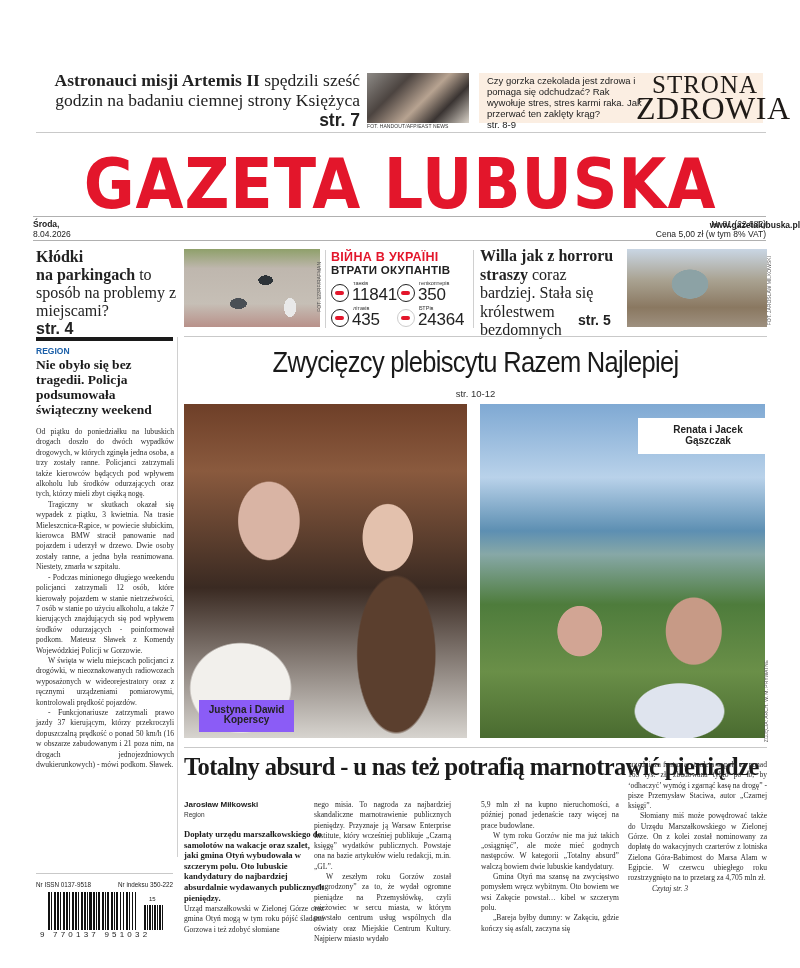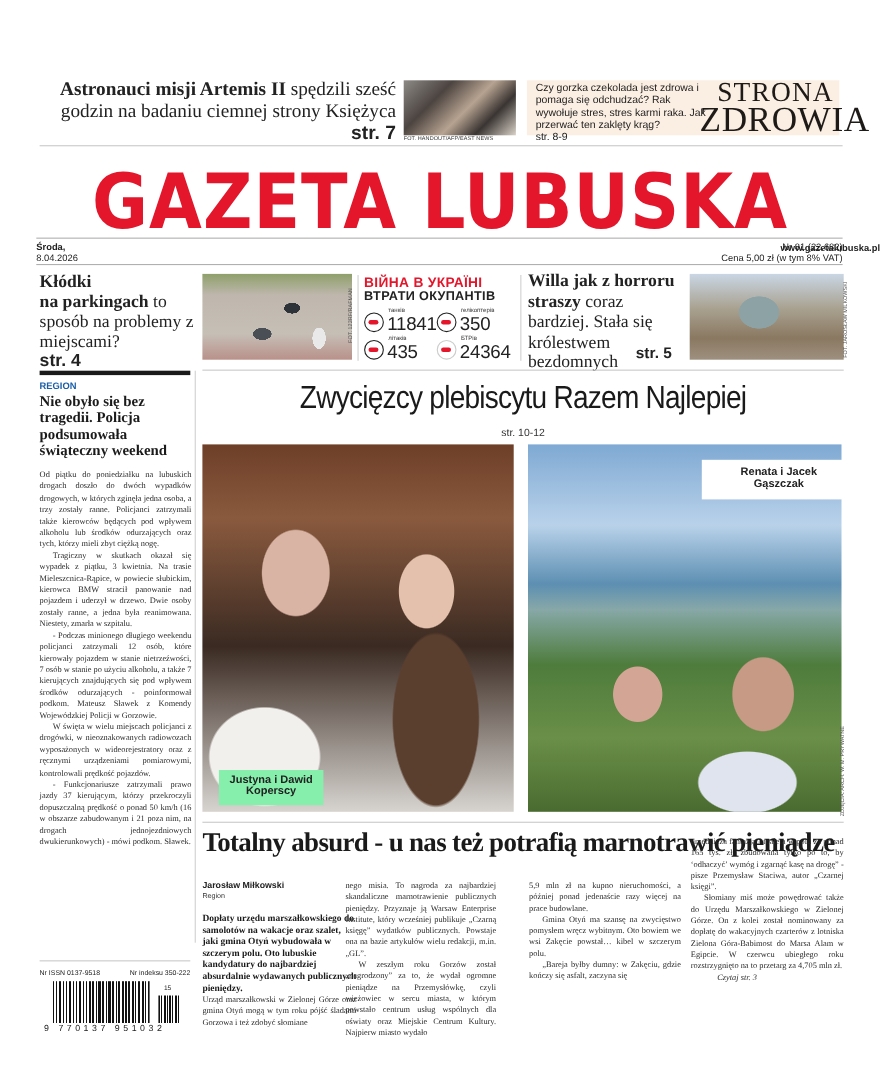--- a/index.html
+++ b/index.html
@@ -72,21 +72,21 @@
   .barcode2 { left: 144px; top: 905px; width: 19px; height: 25px; background: repeating-linear-gradient(90deg, #111 0 1.5px, #fff 1.5px 2.5px, #111 2.5px 3.5px, #fff 3.5px 5px); }
   .barcode2-num { left: 149px; top: 896px; font-size: 6px; color: #222; }
   .main-title { left: 184px; top: 346px; width: 583px; text-align: center; font-family: "Liberation Sans Narrow", "Liberation Sans", sans-serif; font-size: 29px; color: #1a1a1a; letter-spacing: -.8px; transform: scaleX(.88); transform-origin: center; }
   .main-sub { left: 184px; top: 388px; width: 583px; text-align: center; font-size: 9.5px; color: #333; }
   .photo-left { left: 184px; top: 404px; width: 283px; height: 334px; background:
       radial-gradient(ellipse 55px 70px at 30% 35%, #d9b4a4 55%, transparent 57%),
       radial-gradient(ellipse 45px 60px at 72% 40%, #e3c1ad 55%, transparent 57%),
       radial-gradient(ellipse 70px 140px at 75% 75%, #5b3f2e 55%, transparent 57%),
       radial-gradient(ellipse 90px 80px at 20% 85%, #f2f0ec 55%, transparent 57%),
       linear-gradient(180deg, #6e3f28 0%, #8a5a3e 20%, #3a2a22 55%, #d7d4cf 100%); }
-  .caption-left { left: 199px; top: 700px; width: 95px; height: 32px; background: #86efac; text-align: center; font-size: 10px; line-height: 10px; font-weight: bold; color: #222; padding-top: 5px; }
+  .caption-left { left: 199px; top: 700px; width: 95px; height: 32px; background: #8b5cf6; text-align: center; font-size: 10px; line-height: 10px; font-weight: bold; color: #222; padding-top: 5px; }
   .photo-right { left: 480px; top: 404px; width: 285px; height: 334px; background:
       radial-gradient(ellipse 50px 60px at 75% 68%, #c79a86 55%, transparent 57%),
       radial-gradient(ellipse 40px 45px at 35% 68%, #d2a594 55%, transparent 57%),
       radial-gradient(ellipse 80px 50px at 70% 92%, #dfe4ee 55%, transparent 57%),
       linear-gradient(180deg, #7fa9d3 0%, #b9d2ea 22%, #5d8fb2 38%, #87a8a7 45%, #4e7c3c 60%, #6a8f48 80%, #4a6b30 100%); }
   .caption-right { left: 638px; top: 418px; width: 140px; height: 36px; background: #fff; text-align: center; font-size: 10px; line-height: 11px; font-weight: bold; color: #222; padding-top: 6px; }
   .photo-credit { left: 763px; top: 660px; font-size: 5px; color: #555; writing-mode: vertical-rl; transform: rotate(180deg); }
 
   
   .bottom-rule { left: 184px; top: 747px; width: 583px; }
@@ -217,20 +217,21 @@
 <div class="abs lead">Dopłaty urzędu marszałkowskiego do samolotów na wakacje oraz szalet, jaki gmina Otyń wybudowała w szczerym polu. Oto lubuskie kandydatury do najbardziej absurdalnie wydawanych publicznych pieniędzy.</div>
 <div class="col" style="left:184px;top:904px;width:140px;">
   <p class="noindent">Urząd marszałkowski w Zielonej Górze oraz gmina Otyń mogą w tym roku pójść śladami Gorzowa i też zdobyć słomiane</p>
 </div>
 <div class="col" style="left:314px;top:800px;width:137px;">
   <p class="noindent">nego misia. To nagroda za najbardziej skandaliczne marnotrawienie publicznych pieniędzy. Przyznaje ją Warsaw Enterprise Institute, który wcześniej publikuje „Czarną księgę” wydatków publicznych. Powstaje ona na bazie artykułów wielu redakcji, m.in. „GL”.</p>
   <p>W zeszłym roku Gorzów został „nagrodzony” za to, że wydał ogromne pieniądze na Przemysłówkę, czyli wieżowiec w sercu miasta, w którym powstało centrum usług wspólnych dla oświaty oraz Miejskie Centrum Kultury. Najpierw miasto wydało</p>
 </div>
 <div class="col" style="left:481px;top:800px;width:138px;">
   <p class="noindent">5,9 mln zł na kupno nieruchomości, a później ponad jedenaście razy więcej na prace budowlane.</p>
+  <p>W tym roku Gorzów nie ma już takich „osiągnięć”, ale może mieć godnych następców. W kategorii „Totalny absurd” walczą bowiem dwie lubuskie kandydatury.</p>
   <p>Gmina Otyń ma szansę na zwycięstwo pomysłem wręcz wybitnym. Oto bowiem we wsi Zakęcie powstał… kibel w szczerym polu.</p>
   <p>„Bareja byłby dumny: w Zakęciu, gdzie kończy się asfalt, zaczyna się</p>
 </div>
 <div class="col" style="left:628px;top:760px;width:139px;">
   <p class="noindent">urzędnicza fantazja - toaleta w polu za ponad 165 tys. zł, zbudowana tylko po to, by ‘odhaczyć’ wymóg i zgarnąć kasę na drogę” - pisze Przemysław Staciwa, autor „Czarnej księgi”.</p>
   <p>Słomiany miś może powędrować także do Urzędu Marszałkowskiego w Zielonej Górze. On z kolei został nominowany za dopłatę do wakacyjnych czarterów z lotniska Zielona Góra-Babimost do Marsa Alam w Egipcie. W czerwcu ubiegłego roku rozstrzygnięto na to przetarg za 4,705 mln zł.</p>
   <p class="noindent"><i>Czytaj str. 3</i></p>
 </div>
 
 </body></html>

